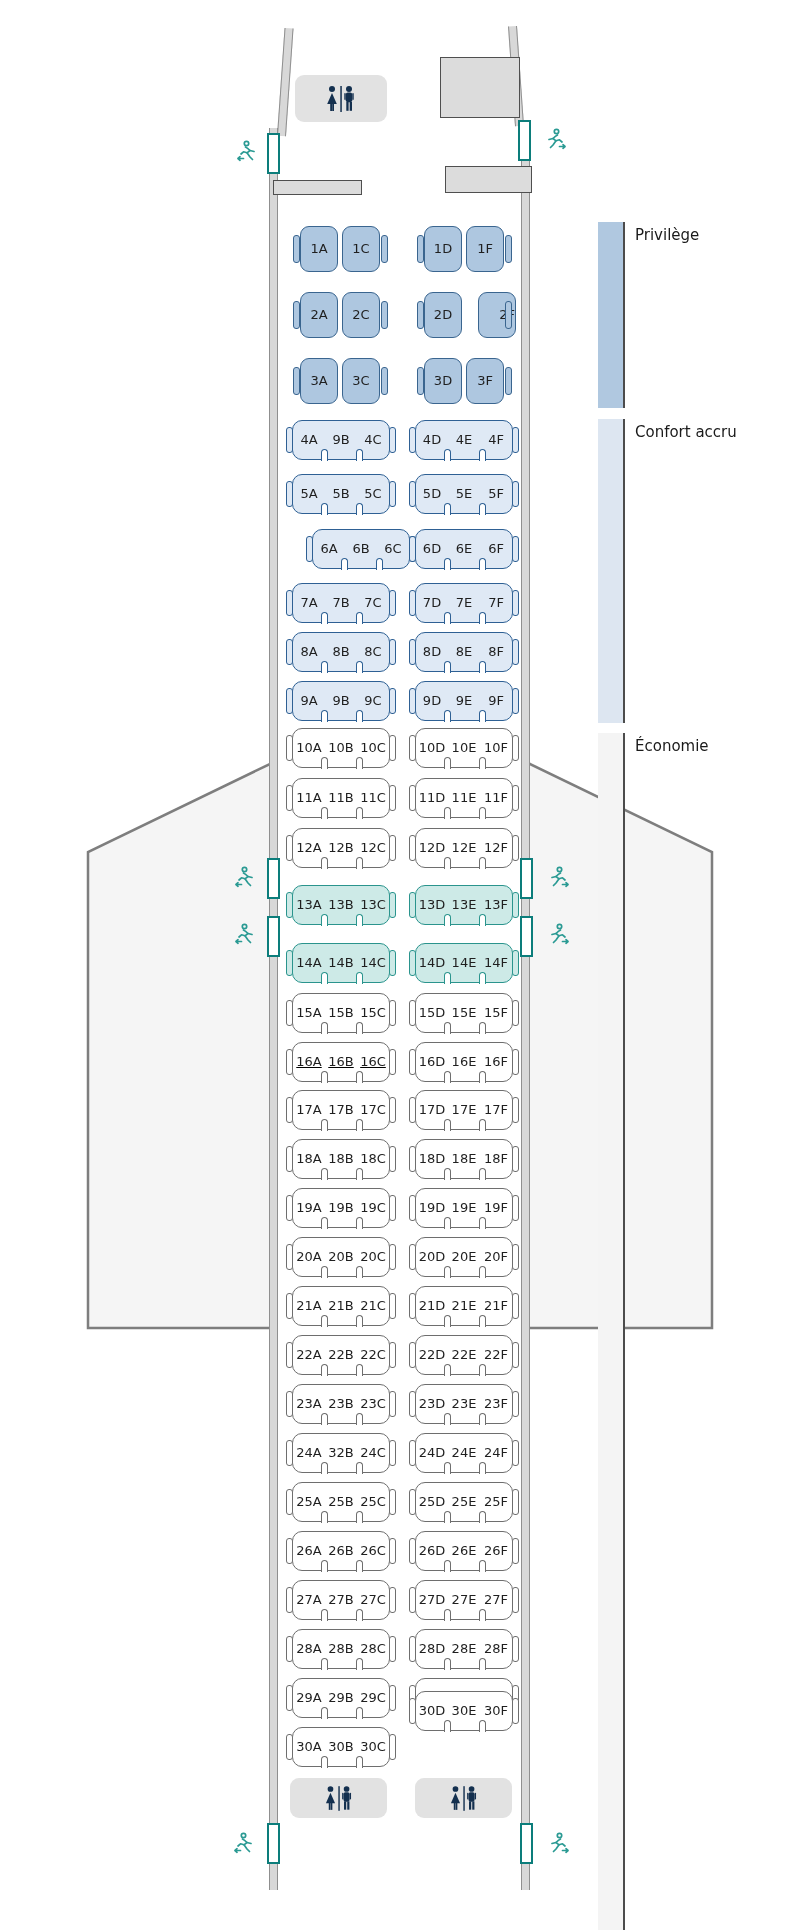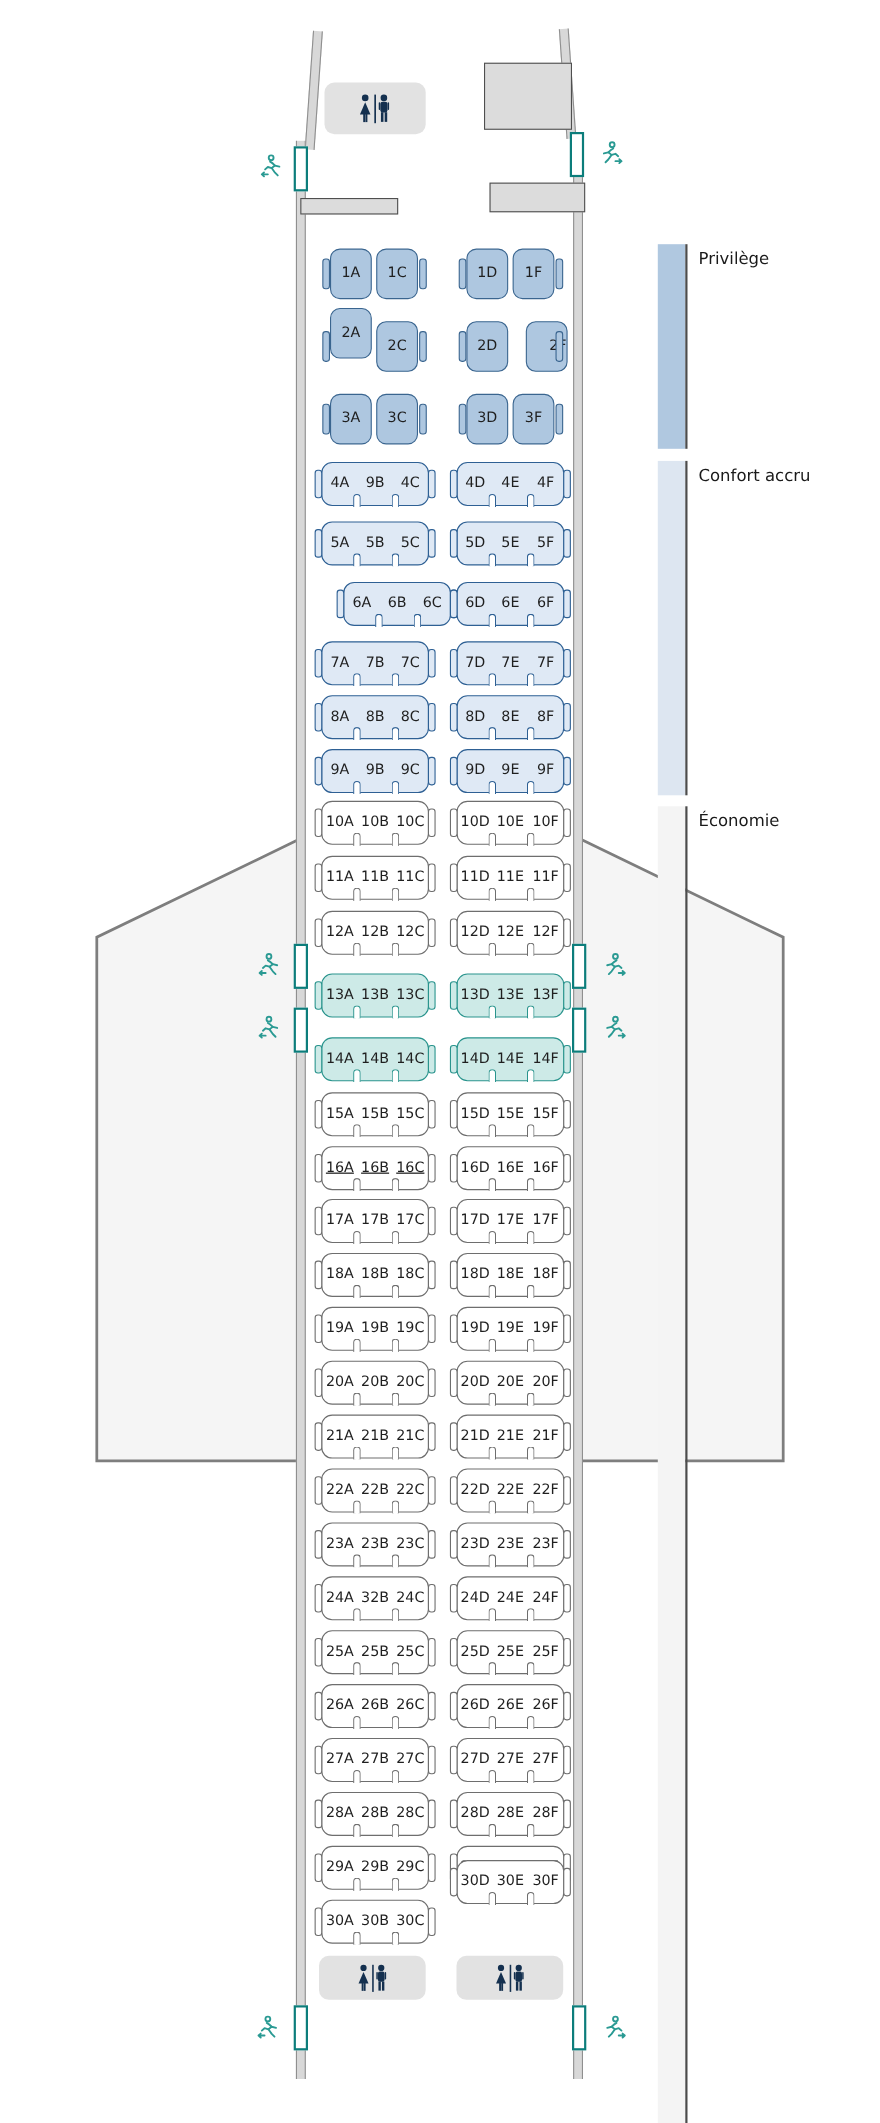--- a/index.html
+++ b/index.html
@@ -138,21 +138,21 @@
 
   <div id="seats-layer">
       <div class="seat-p" style="left:300px;top:226px;">1A</div>
       <div class="seat-p" style="left:342px;top:226px;">1C</div>
       <div class="seat-p" style="left:424px;top:226px;">1D</div>
       <div class="seat-p" style="left:466px;top:226px;">1F</div>
       <div class="ptab" style="left:293px;top:235px;"></div>
       <div class="ptab" style="left:381px;top:235px;"></div>
       <div class="ptab" style="left:417px;top:235px;"></div>
       <div class="ptab" style="left:505px;top:235px;"></div>
-      <div class="seat-p" style="left:300px;top:280px;">2A</div>
+      <div class="seat-p" style="left:300px;top:292px;">2A</div>
       <div class="seat-p" style="left:342px;top:292px;">2C</div>
       <div class="seat-p" style="left:424px;top:292px;">2D</div>
       <div class="seat-p" style="left:478px;top:292px;text-align:right;">2F</div>
       <div class="ptab" style="left:293px;top:301px;"></div>
       <div class="ptab" style="left:381px;top:301px;"></div>
       <div class="ptab" style="left:417px;top:301px;"></div>
       <div class="ptab" style="left:505px;top:301px;"></div>
       <div class="seat-p" style="left:300px;top:358px;">3A</div>
       <div class="seat-p" style="left:342px;top:358px;">3C</div>
       <div class="seat-p" style="left:424px;top:358px;">3D</div>

